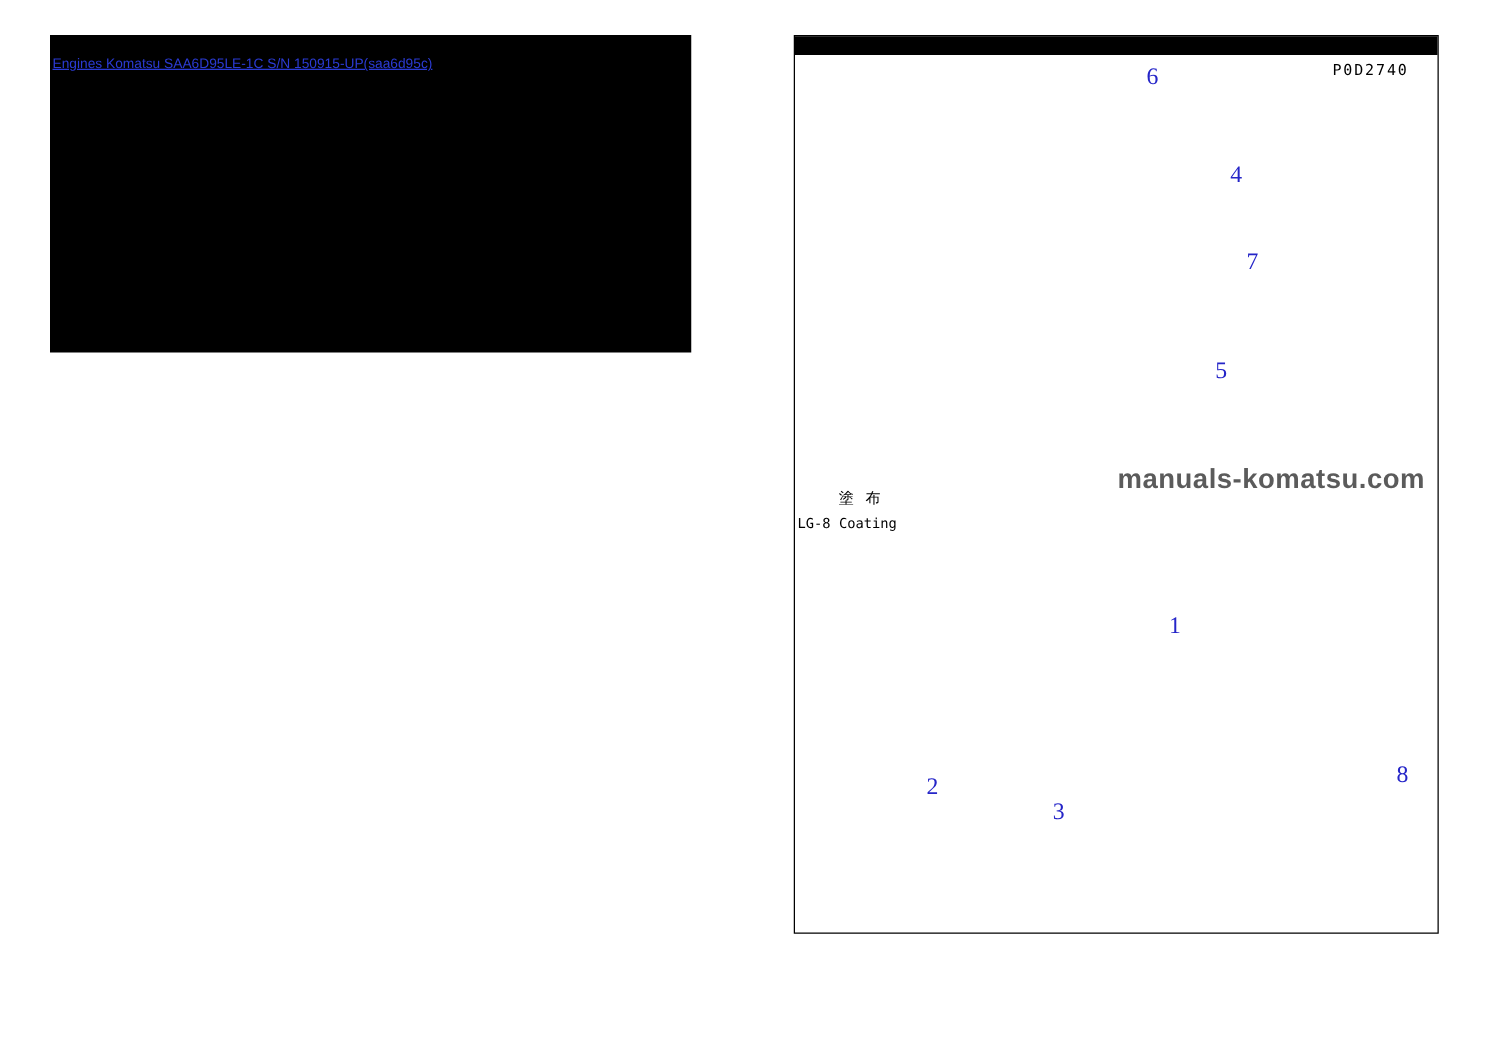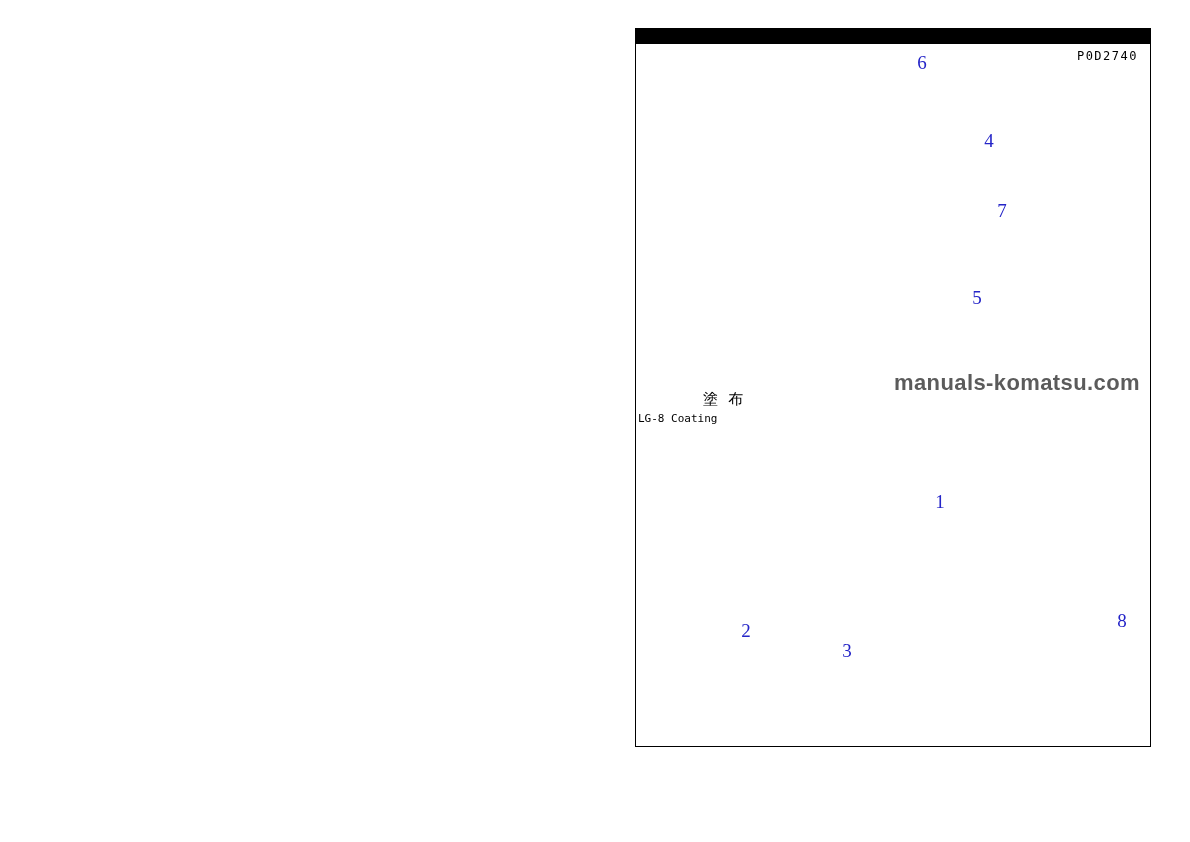--- a/index.html
+++ b/index.html
@@ -8,39 +8,42 @@
   .page{position:absolute;inset:0;}
 
   .left-black-panel{position:absolute;left:40px;top:28px;width:513px;height:254px;
        background:#000;box-sizing:border-box;}
   .engine-link{position:absolute;left:2px;top:17px;font-size:11px;line-height:12px;
        color:#2b3bd4;text-decoration:underline;white-space:nowrap;cursor:pointer;}
 
   .diagram-panel{position:absolute;left:635px;top:28px;width:516px;height:719px;
        border:1px solid #000;box-sizing:border-box;background:#fff;}
   .panel-topbar{position:absolute;left:0;top:0;width:100%;height:15px;background:#000;}
-  .diagram-code{position:absolute;top:20px;right:12px;
+  .diagram-code{position:absolute;top:20px;right:23px;
        font-family:"DejaVu Sans Mono",monospace;font-size:12px;letter-spacing:1.5px;color:#000;}
 
   svg.drawing{position:absolute;left:0;top:0;pointer-events:none;}
 
   .watermark{position:absolute;left:258px;top:341px;font-size:22px;font-weight:bold;
        color:#3f3f3f;letter-spacing:.4px;opacity:.85;white-space:nowrap;}
-  .coating-cjk{position:absolute;left:35px;top:361px;font-size:15px;letter-spacing:3px;color:#000;margin-left:32px;}
+  .coating-cjk{position:absolute;left:35px;top:361px;font-size:12px;letter-spacing:3px;color:#000;}
   .coating-label{position:absolute;left:2px;top:383px;
        font-family:"DejaVu Sans Mono",monospace;font-size:11px;color:#000;white-space:nowrap;}
 
   .callout{position:absolute;transform:translate(-50%,-50%);
        font-family:"Liberation Serif",serif;font-size:19px;color:#2525c8;line-height:1;}
 </style>
 </head>
 <body>
 
 <div class="page">
 
+  <div class="left-black-panel">
+    <a class="engine-link">Engines Komatsu SAA6D95LE-1C S/N 150915-UP(saa6d95c)</a>
+  </div>
 
   <svg class="drawing" width="1190" height="842" viewBox="0 0 1190 842">
     <g stroke="#000" fill="none" stroke-width="1">
 
       <g stroke-width="0.6">
         <line x1="866" y1="113" x2="851" y2="166"></line>
         <line x1="884" y1="113" x2="869" y2="168"></line>
         <line x1="772" y1="534" x2="852" y2="586"></line>
       </g>
 

